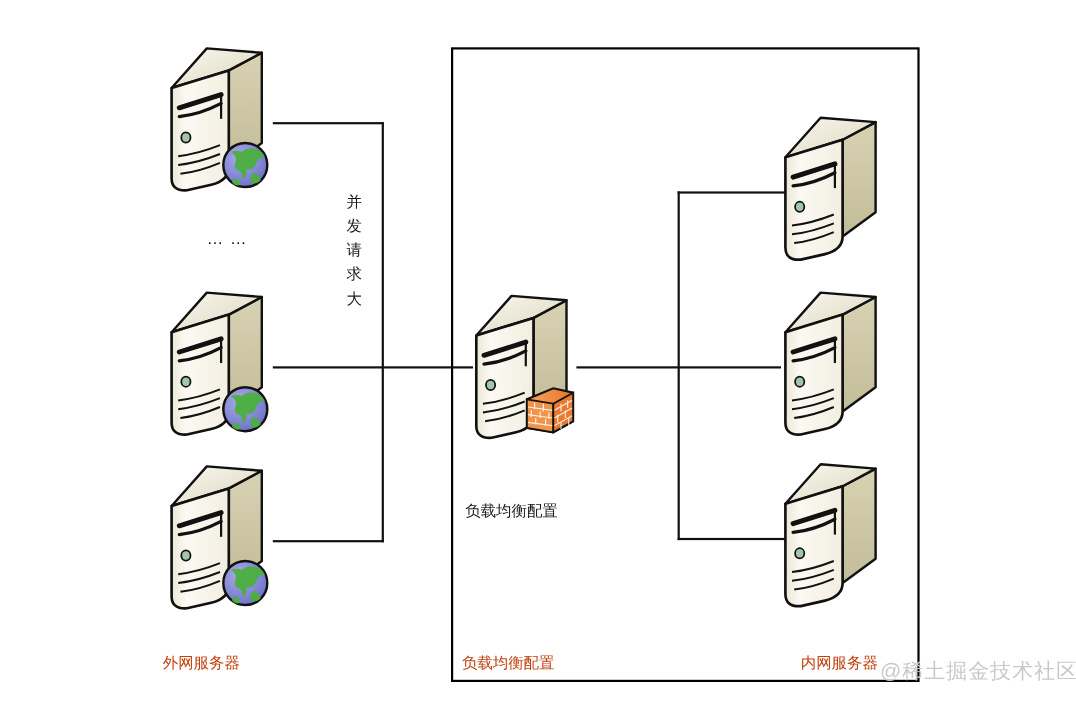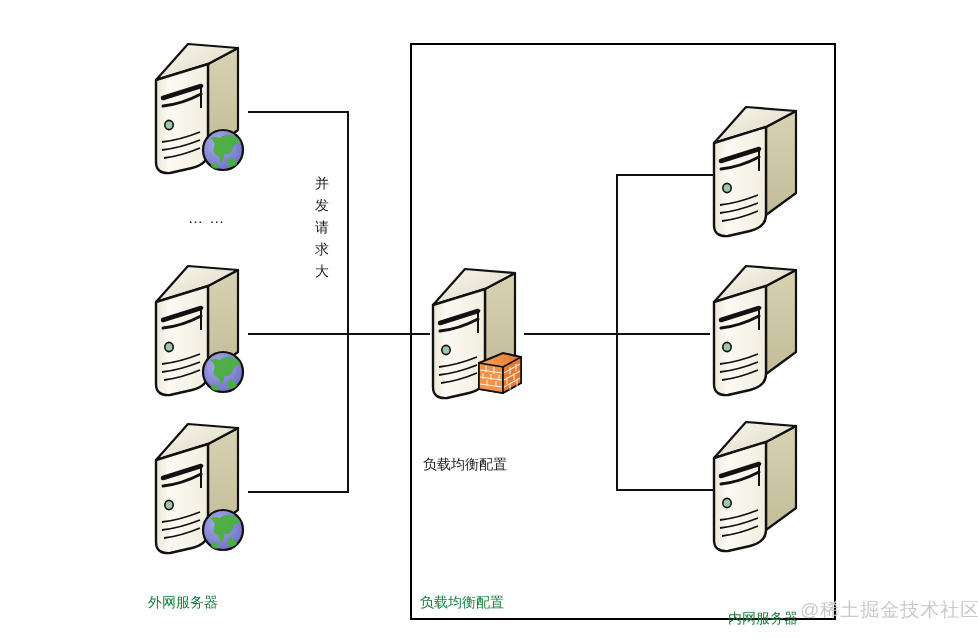--- a/index.html
+++ b/index.html
@@ -38,21 +38,21 @@
   .node-label {
     position: absolute;
     font-size: 14px;
     color: #1a1a1a;
     white-space: nowrap;
     margin-top: 32px;
   }
   .zone-label {
     position: absolute;
     font-size: 14px;
-    color: #15803d;
+    color: #c2410c;
     white-space: nowrap;
   }
   .vtext {
     position: absolute;
     font-size: 14px;
     color: #1a1a1a;
     width: 18px;
     line-height: 22px;
     text-align: center;
   }
@@ -288,17 +288,17 @@
   <div class="vtext" style="left:313px; top:172px;">
     <span>并</span>
     <span>发</span>
     <span>请</span>
     <span>求</span>
     <span>大</span>
   </div>
 
   <div class="zone-label" style="left:148px; top:594px;">外网服务器</div>
   <div class="zone-label" style="left:420px; top:594px;">负载均衡配置</div>
-  <div class="zone-label" style="left:728px; top:594px;margin-top:16px;">内网服务器</div>
+  <div class="zone-label" style="left:728px; top:594px;">内网服务器</div>
 
   <div class="watermark" style="left:800px; top:597px;">@稀土掘金技术社区</div>
 
 </div>
 
 </body></html>

